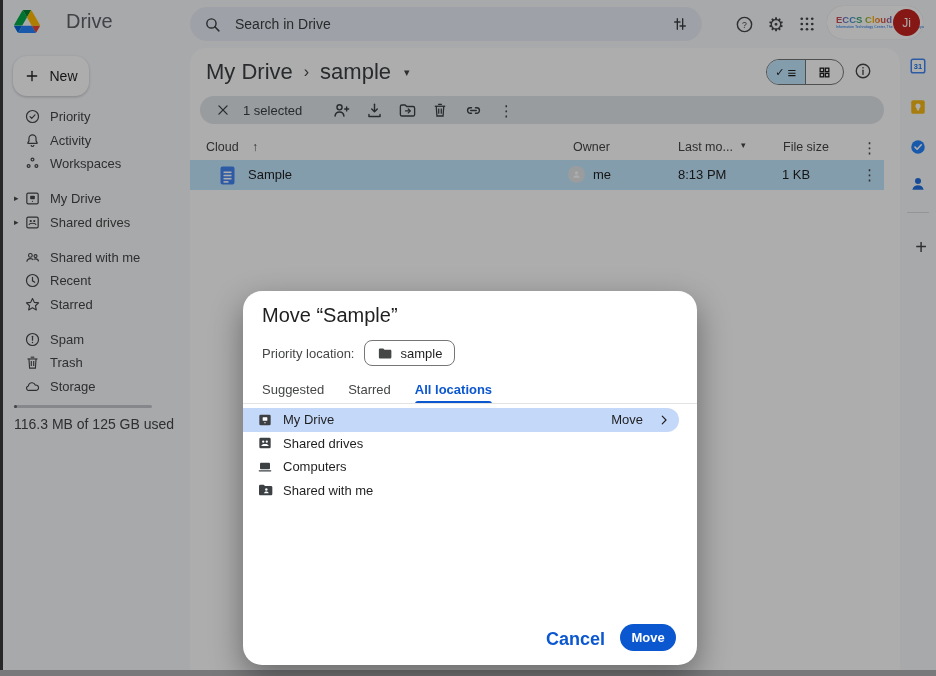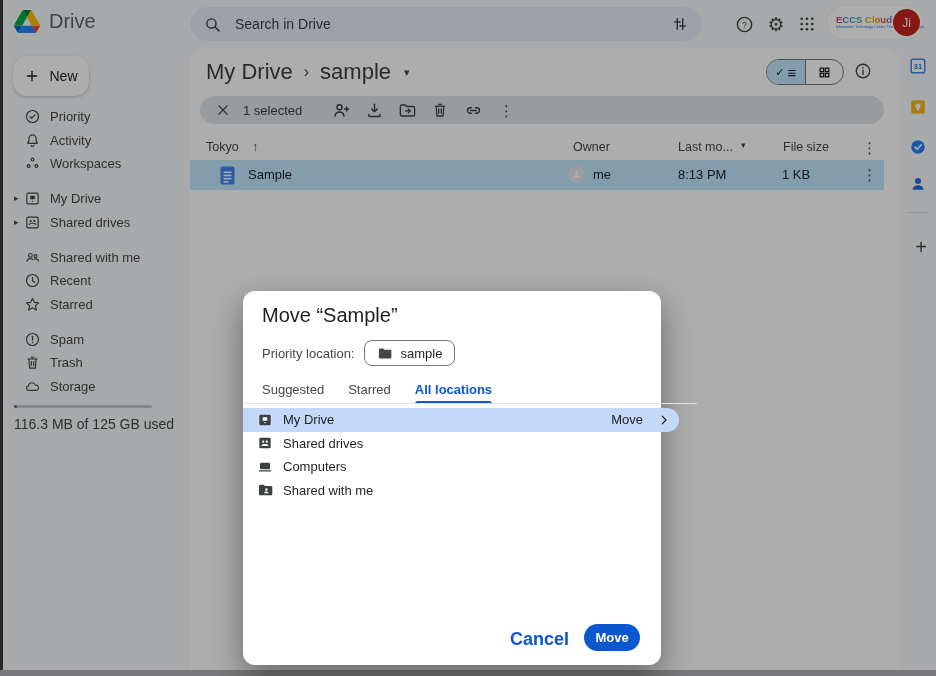--- a/index.html
+++ b/index.html
@@ -6,21 +6,21 @@
   body{
     width:936px;height:676px;position:relative;overflow:hidden;
     background:var(--sidebar_bg,#f8fafd);
     font-family:"Liberation Sans", sans-serif;
     color:#1f1f1f;
   }
   svg{display:block;}
 
   
   .topbar{position:absolute;top:0;left:0;right:0;height:48px;}
-  .logo{position:absolute;left:14px;top:10px;display:flex;align-items:center;gap:9px;}
+  .logo{position:absolute;left:14px;top:10px;display:flex;align-items:center;gap:26px;}
   .logo-text{font-size:20px;color:#5f6368;}
   .searchbar{position:absolute;left:190px;top:7px;width:512px;height:34px;border-radius:17px;
     background:var(--search_bg,#e9eef6);display:flex;align-items:center;padding:0 14px;box-sizing:border-box;}
   .searchbar input{flex:1;margin-left:12px;border:none;outline:none;background:transparent;
     font-size:14px;color:#3c4043;font-family:"Liberation Sans",sans-serif;}
   .searchbar input::placeholder{color:#3c4043;opacity:1;}
   .topbar-ic{position:absolute;top:13px;width:22px;height:22px;display:flex;align-items:center;justify-content:center;}
   .gear-glyph{font-size:19px;color:#444746;line-height:1;}
   .badge{position:absolute;left:827px;top:6px;width:96px;height:33px;background:#fff;border-radius:16px;
     display:flex;align-items:center;box-shadow:0 0 1px rgba(0,0,0,.2);}
@@ -77,21 +77,21 @@
   .row-avatar{width:17px;height:17px;border-radius:50%;background:#e4e6e9;display:flex;align-items:center;justify-content:center;}
   .sort-arrow{font-size:12px;color:#444746;}
   .hdr-caret{font-size:9px;color:#444746;}
 
   
   .edge-left{position:absolute;left:0;top:0;width:3px;bottom:0;background:#3a3a3a;z-index:5;}
   .edge-bottom{position:absolute;left:0;bottom:0;height:6px;right:0;background:#b3b3b6;z-index:5;}
   .overlay{position:absolute;inset:0;background:rgba(0,0,0,0.32);z-index:10;}
 
   
-  .modal{position:absolute;left:243px;top:291px;width:418px;height:374px;background:#fff;border-radius:12px;
+  .modal{position:absolute;left:243px;top:291px;width:454px;height:374px;background:#fff;border-radius:19px;
     box-shadow:0 12px 32px rgba(0,0,0,.4);z-index:20;}
   .m-title{position:absolute;left:19px;top:13px;font-size:20px;color:#1f1f1f;}
   .m-loc{position:absolute;left:19px;top:49px;display:flex;align-items:center;gap:10px;}
   .m-loc-label{font-size:13px;color:#444746;}
   .m-chip{height:26px;border:1px solid #747775;border-radius:8px;display:flex;align-items:center;gap:8px;
     padding:0 12px;font-size:13px;color:#1f1f1f;box-sizing:border-box;}
   .m-tabs{position:absolute;left:19px;top:84px;height:28px;display:flex;gap:24px;}
   .m-tab{position:relative;display:flex;align-items:center;font-size:13px;color:#444746;}
   .m-tab.active{color:var(--accent_blue,#0b57d0);font-weight:bold;}
   .m-tab.active::after{content:"";position:absolute;left:0;right:0;bottom:-1px;height:3px;border-radius:3px 3px 0 0;
@@ -437,21 +437,21 @@
             <path d="M8.5 12h7"></path>
           </g>
         </svg>
     </span>
     <span class="tb-ic">
         <span class="dots">⋮</span>
       </span>
   </div>
 
   <div class="thead">
-    <span style="left:16px;">Tokyo</span>
+    <span style="left:16px;">Cloud</span>
     <span style="left:62px;" class="sort-arrow">↑</span>
     <span style="left:383px;">Owner</span>
     <span style="left:488px;">Last mo...</span>
     <span style="left:551px;" class="hdr-caret">▾</span>
     <span style="left:593px;">File size</span>
     <span style="left:672px;" class="dots">⋮</span>
   </div>
 
   <div class="trow">
     <span style="left:30px;top:6px;">

